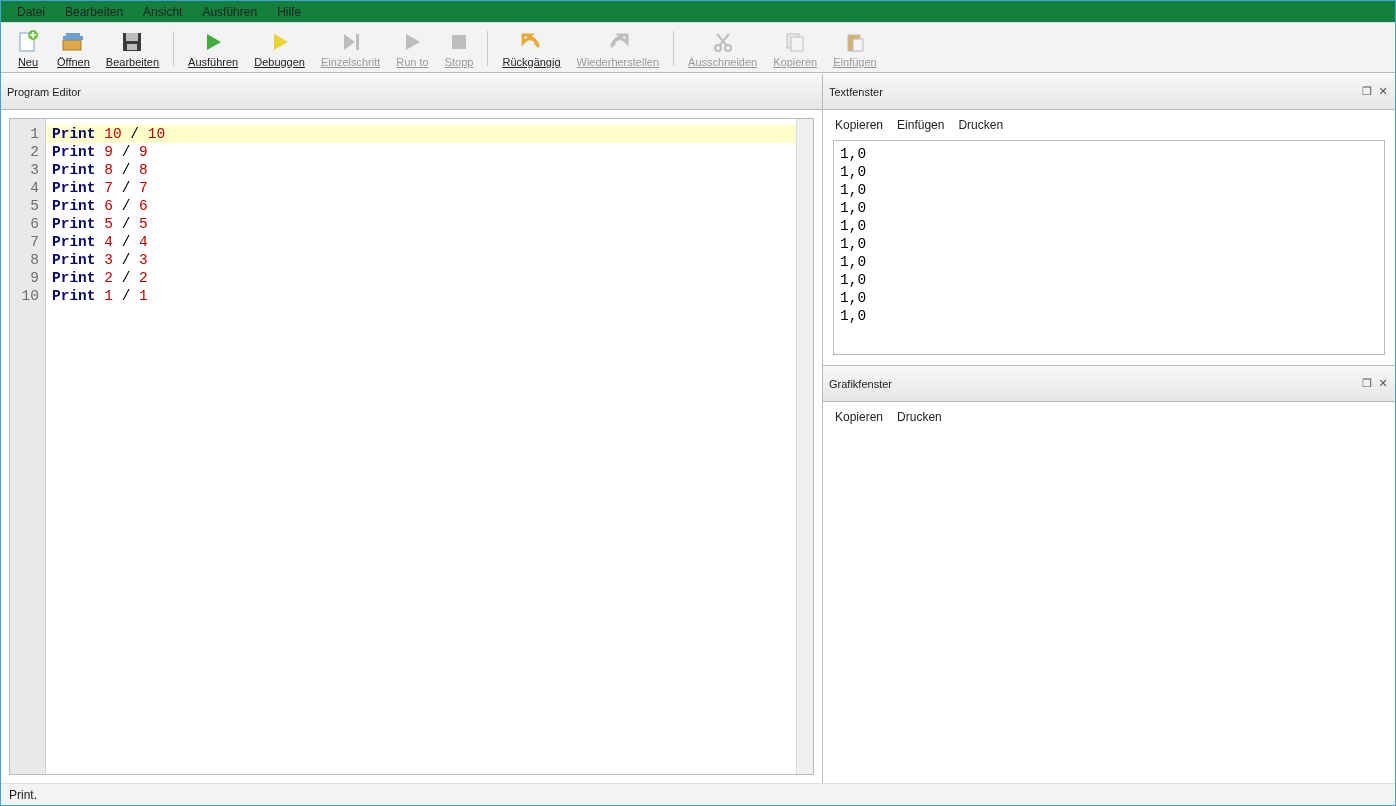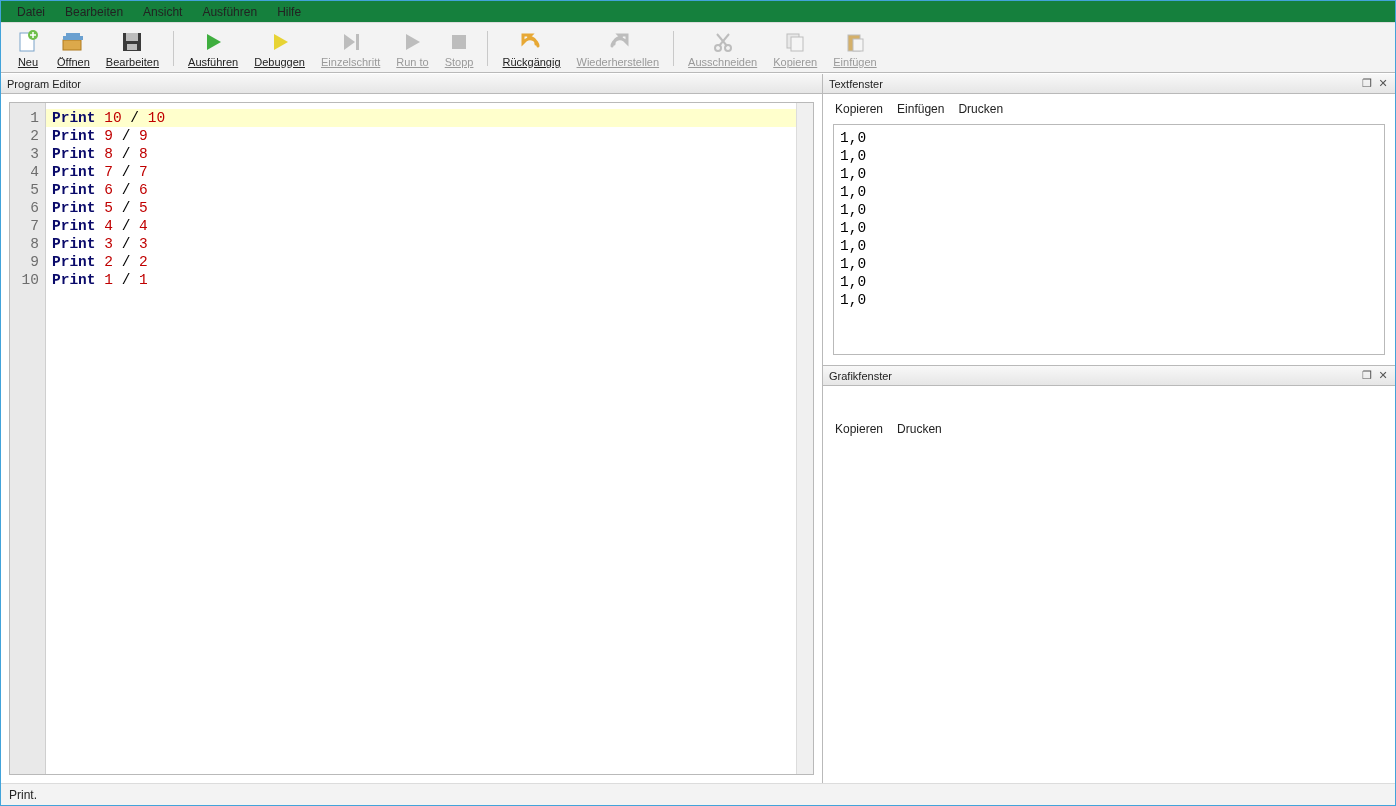--- a/index.html
+++ b/index.html
@@ -116,21 +116,21 @@
     border-right: 1px solid #b9b9b9;
     min-width: 0;
   }
   .right-pane {
     width: 572px;
     display: flex;
     flex-direction: column;
     min-width: 0;
   }
   .pane-header {
-    height: 20px;
+    height: 36px;
     background: linear-gradient(#f8f8f8, #e6e6e6);
     border-bottom: 1px solid #b9b9b9;
     display: flex;
     align-items: center;
     padding: 0 6px;
     color: #222;
     font-size: 11px;
   }
   .pane-header .dock-ctrls {
     margin-left: auto;
@@ -197,21 +197,21 @@
     line-height: 18px;
     padding: 4px 6px;
     flex:1;
     min-height:0;
   }
   .grafik-body {
     flex:1;
     margin: 0 10px 8px 10px;
   }
   .top-sub { height: 292px; }
-  .bot-sub { flex:1;gap:28px; }
+  .bot-sub { flex:1; }
   
   .statusbar {
     height: 22px;
     background: #f3f3f3;
     border-top: 1px solid #dcdcdc;
     display:flex;
     align-items:center;
     padding: 0 8px;
     font-size: 12px;
     color:#222;

